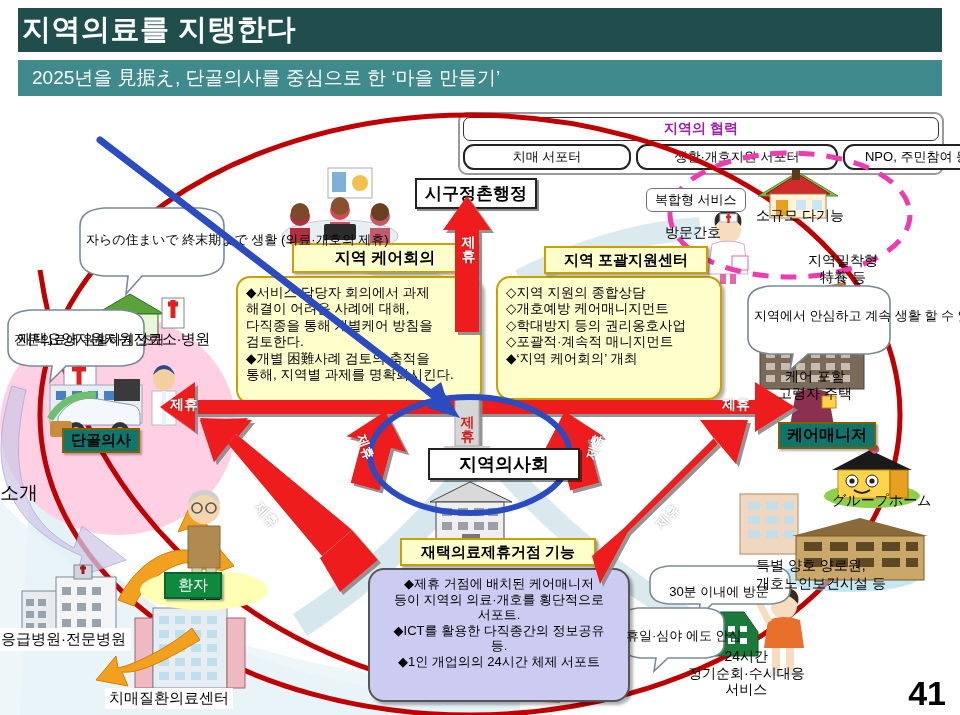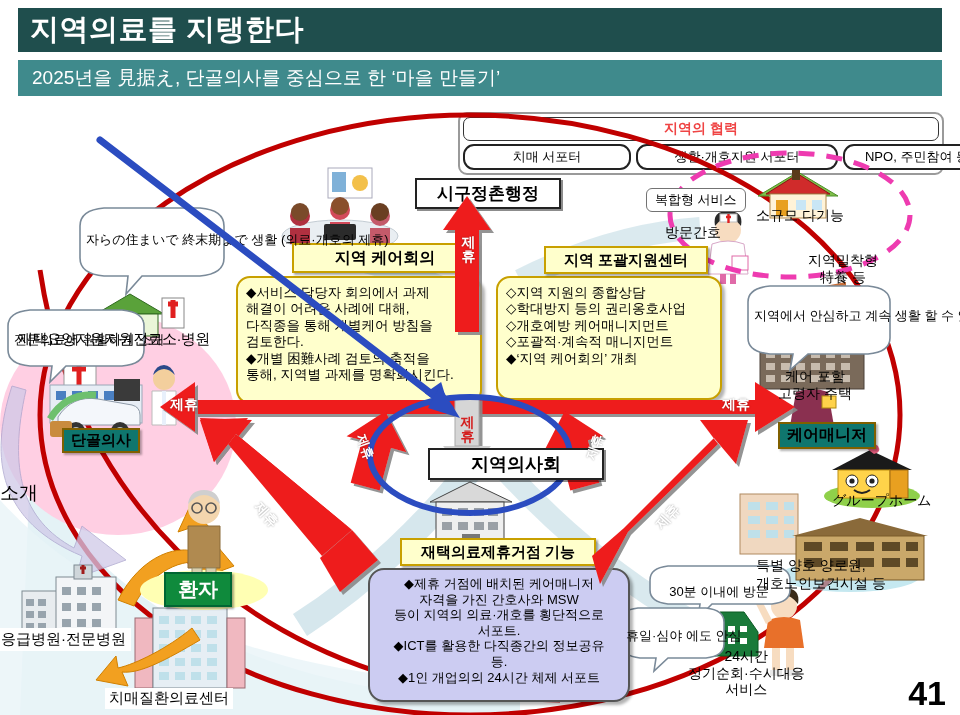--- a/index.html
+++ b/index.html
@@ -6,21 +6,21 @@
   body{
     font-family:"Liberation Sans","DejaVu Sans",sans-serif;
     width:960px;height:715px;overflow:hidden;position:relative;
   }
   #stage{position:relative;width:960px;height:715px;overflow:hidden;background:#ffffff;}
 
   
   .title-bar{
     position:absolute;left:18px;top:8px;width:924px;height:44px;
     background:#1f4e4d;color:#ffffff;display:flex;align-items:center;
-    padding-left:12px;box-sizing:border-box;
+    padding-left:4px;box-sizing:border-box;
     font-size:29px;font-weight:bold;letter-spacing:.5px;
   }
   .subtitle-bar{
     position:absolute;left:18px;top:60px;width:924px;height:36px;
     background:#3f8a8c;color:#ffffff;display:flex;align-items:center;
     padding-left:14px;box-sizing:border-box;font-size:19px;
   }
 
   
   .layer{position:absolute;left:0;top:0;width:960px;height:715px;}
@@ -52,50 +52,50 @@
 
   .plain-label{
     position:absolute;background:#ffffff;color:#000;
     font-size:14px;text-align:center;white-space:nowrap;
     padding:1px 4px;box-sizing:border-box;
   }
   .boxed-label{
     position:absolute;background:#ffffff;border:2px solid #222;
     box-shadow:2px 2px 0 rgba(0,0,0,.45);
     color:#000;font-size:17px;font-weight:bold;text-align:center;
-    padding:2px 20px;white-space:nowrap;
+    padding:2px 8px;white-space:nowrap;
   }
   .yellow-tag{
     position:absolute;background:#0f766e;border:2px solid #806000;
     color:#000;font-size:15px;font-weight:bold;text-align:center;
     padding:1px 7px;white-space:nowrap;box-shadow:2px 2px 2px rgba(0,0,0,.3);
   }
   .green-tag{
     position:absolute;background:#0f8a3c;border:2px solid #063;
-    color:#ffffff;font-size:20px;font-weight:bold;text-align:center;
+    color:#ffffff;font-size:15px;font-weight:normal;text-align:center;
     padding:2px 12px;white-space:nowrap;box-shadow:2px 2px 2px rgba(0,0,0,.35);
   }
   .pink-tag{
     position:absolute;background:#ffffff;border:1px solid #737373;
     border-radius:6px;color:#000;font-size:13px;text-align:center;
     padding:2px 8px;white-space:nowrap;
   }
   .free-label{
     position:absolute;color:#000;font-size:14px;text-align:center;
     white-space:nowrap;line-height:1.18;
   }
 
   
   .coop-group{
     position:absolute;border:2px solid #9a9a9a;border-radius:9px;
     background:#ffffff;box-sizing:border-box;padding:3px;
   }
   .coop-title{
     border:1px solid #333;border-radius:7px;background:#fff;
-    font-size:14px;font-weight:bold;text-align:center;color:#ef4444;
+    font-size:14px;font-weight:bold;text-align:center;color:#a21caf;
     padding:2px 0;margin-bottom:3px;
   }
   .coop-row{display:flex;gap:5px;justify-content:space-between;}
   .coop-item{
     border:2px solid #222;border-radius:11px;background:#fff;
     font-size:13px;text-align:center;color:#000;padding:2px 6px;
     white-space:nowrap;flex:0 0 auto;
   }
 
   
@@ -502,32 +502,31 @@
     <div>해결이 어려운 사례에 대해,</div>
     <div>다직종을 통해 개별케어 방침을</div>
     <div>검토한다.</div>
     <div>◆개별 困難사례 검토의 축적을</div>
     <div>통해, 지역별 과제를 명확화시킨다.</div>
   </div>
 
   <div class="cap box" style="left:524px;top:246px;width:164px;height:28px;font-size:15px;z-index:6;">지역 포괄지원센터</div>
   <div class="bubble-yellow box" style="left:476px;top:276px;width:226px;height:124px;z-index:5;">
     <div>◇지역 지원의 종합상담</div>
+    <div>◇개호예방 케어매니지먼트</div>
     <div>◇학대방지 등의 권리옹호사업</div>
-    <div>◇개호예방 케어매니지먼트</div>
     <div>◇포괄적·계속적 매니지먼트</div>
     <div>◆‘지역 케어회의’ 개최</div>
   </div>
 
   <div class="boxed-label" style="left:428px;top:448px;width:132px;font-size:18px;z-index:11;">지역의사회</div>
 
   <div class="cap box" style="left:380px;top:538px;width:196px;height:28px;font-size:15px;z-index:8;">재택의료제휴거점 기능</div>
   <div class="bubble-violet box" style="left:348px;top:568px;width:262px;height:134px;z-index:7;">
     <div>◆제휴 거점에 배치된 케어매니저</div>
-    <div>  자격을 가진 간호사와 MSW</div>
     <div>  등이 지역의 의료·개호를 횡단적으로</div>
     <div>  서포트.</div>
     <div>◆ICT를 활용한 다직종간의 정보공유</div>
     <div>등.</div>
     <div>◆1인 개업의의 24시간 체제 서포트</div>
   </div>
 
   <div class="free-label" style="left:86px;top:232px;width:140px;z-index:8;font-size:13px;">자らの住まいで
 終末期まで 생활
 (의료·개호의 제휴)</div>

